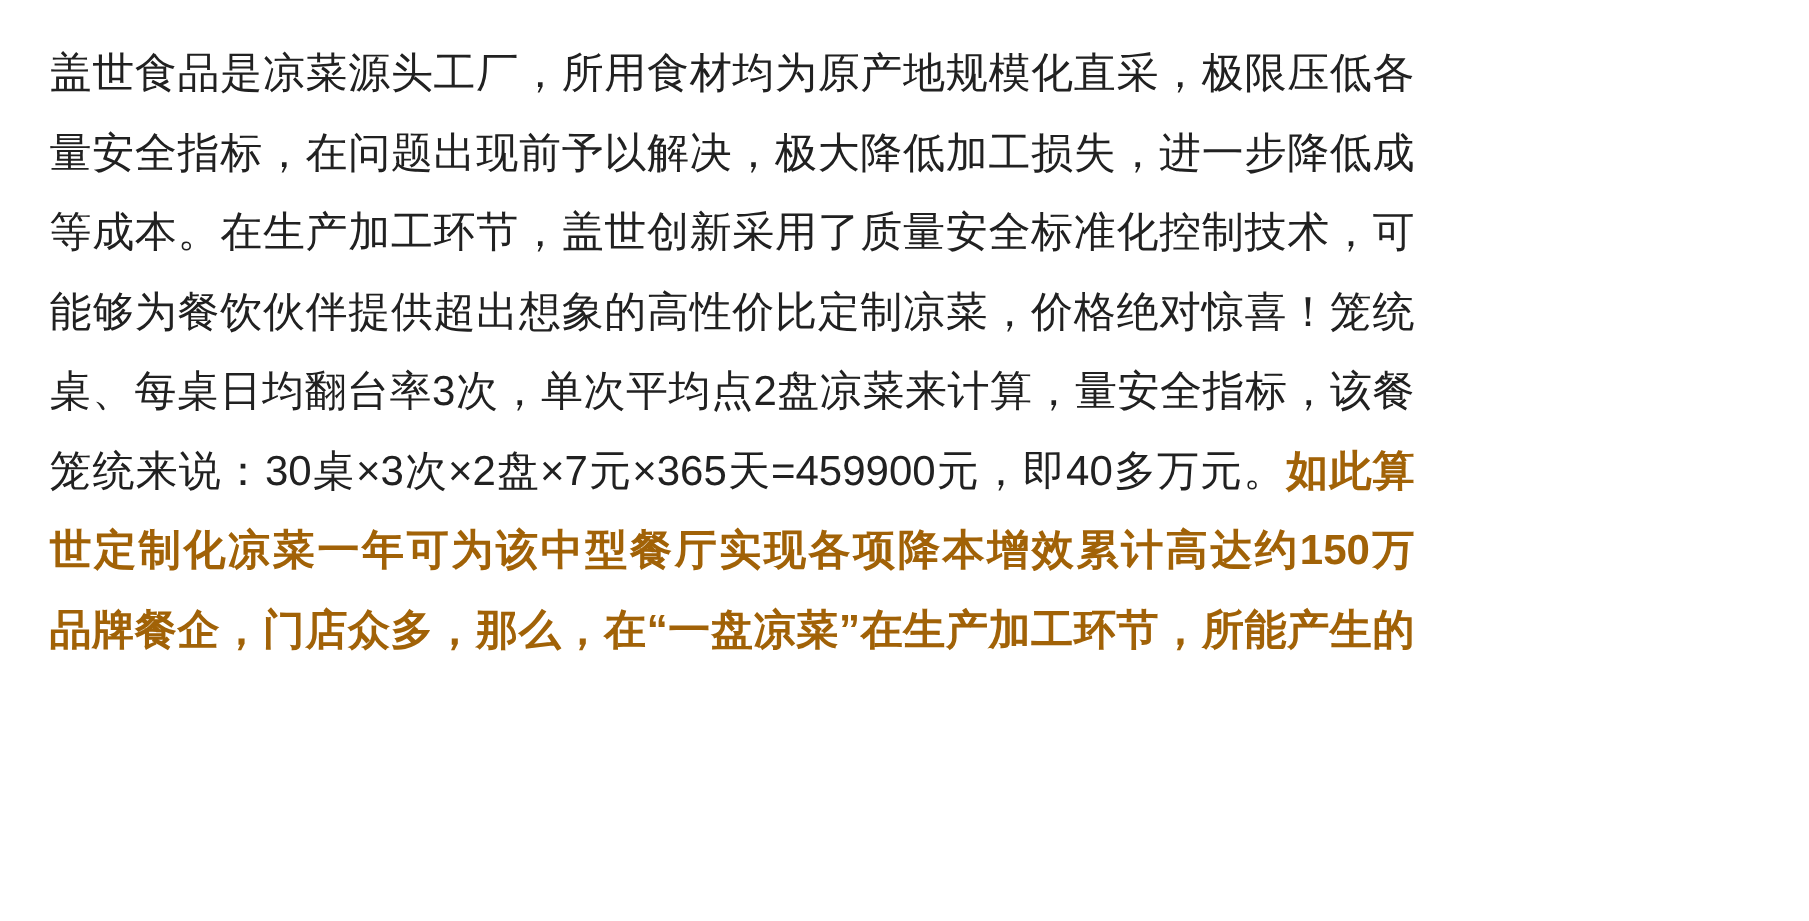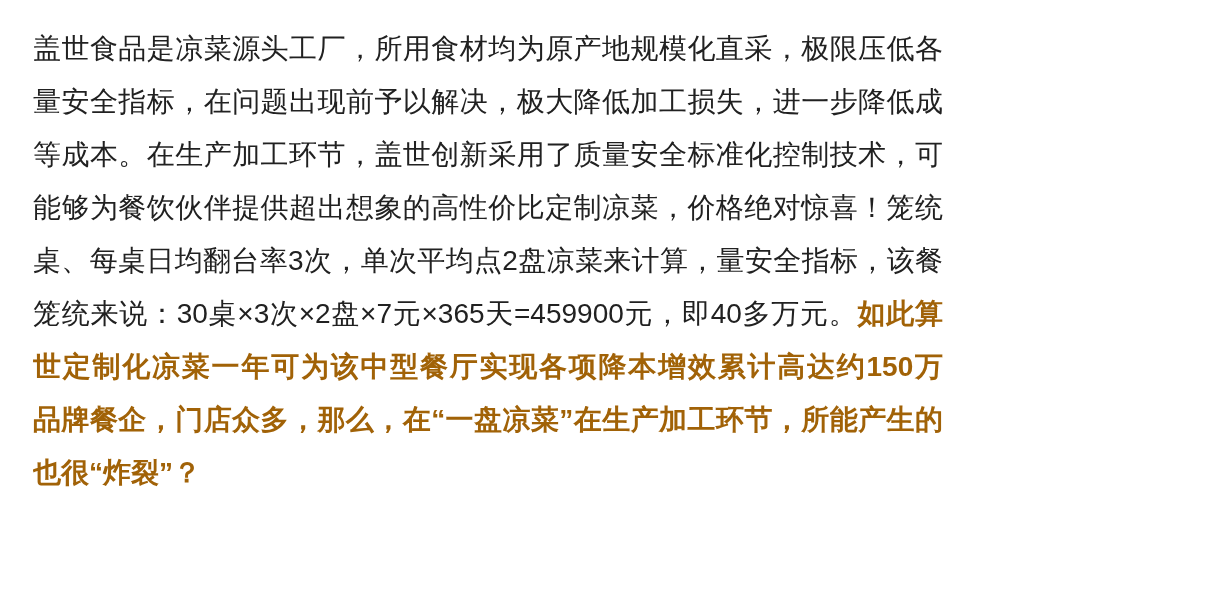--- a/index.html
+++ b/index.html
@@ -69,14 +69,13 @@
     <div class="line"><span class="seg-normal">量安全指标，在问题出现前予以解决，极大降低加工损失，进一步降低成本。因此，盖世</span></div>
     <div class="line"><span class="seg-normal">等成本。在生产加工环节，盖世创新采用了质量安全标准化控制技术，可预先获知产品质</span></div>
     <div class="line"><span class="seg-normal">能够为餐饮伙伴提供超出想象的高性价比定制凉菜，价格绝对惊喜！笼统来说，粗略估算</span></div>
     <div class="line"><span class="seg-normal">桌、每桌日均翻台率3次，单次平均点2盘凉菜来计算，量安全指标，该餐厅使用盖世定制化</span></div>
     <div class="line"><span class="seg-normal">笼统来说：30桌×3次×2盘×7元×365天=459900元，即40多万元。</span><span class="seg-bold">如此算下来，盖</span></div>
     <div class="line"><span class="seg-bold">世定制化凉菜一年可为该中型餐厅实现各项降本增效累计高达约150万元！而如果是连锁</span></div>
     <div class="line"><span class="seg-bold">品牌餐企，门店众多，那么，在“一盘凉菜”在生产加工环节，所能产生的</span><span class="seg-link">财富效应</span><span class="mag"><svg viewBox="0 0 19 19" fill="none" xmlns="http://www.w3.org/2000/svg">
           <circle cx="7.6" cy="7.6" r="5.4" stroke="#4E6398" stroke-width="2"></circle>
           <line x1="11.6" y1="11.6" x2="16.2" y2="16.2" stroke="#4E6398" stroke-width="2" stroke-linecap="round"></line>
         </svg></span><span class="seg-bold">是不是</span></div>
-    <div class="line no-just"><span class="seg-bold">也很“炸裂”？</span></div>
   </main>
 
 </body></html>

